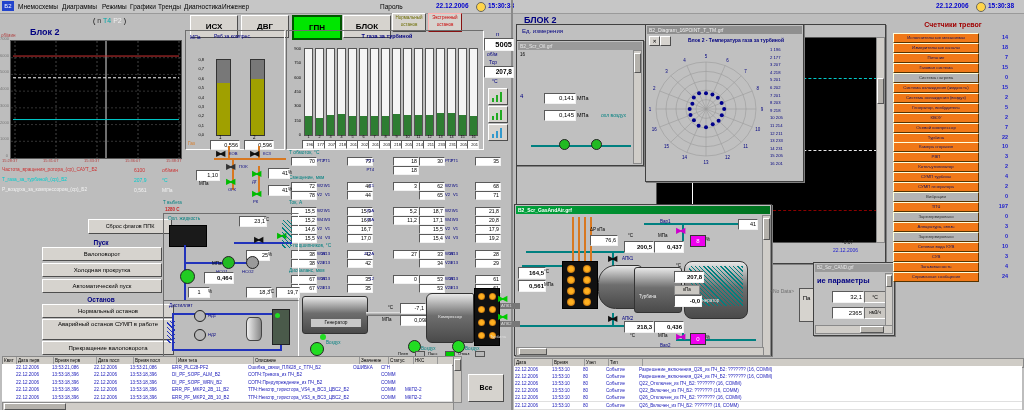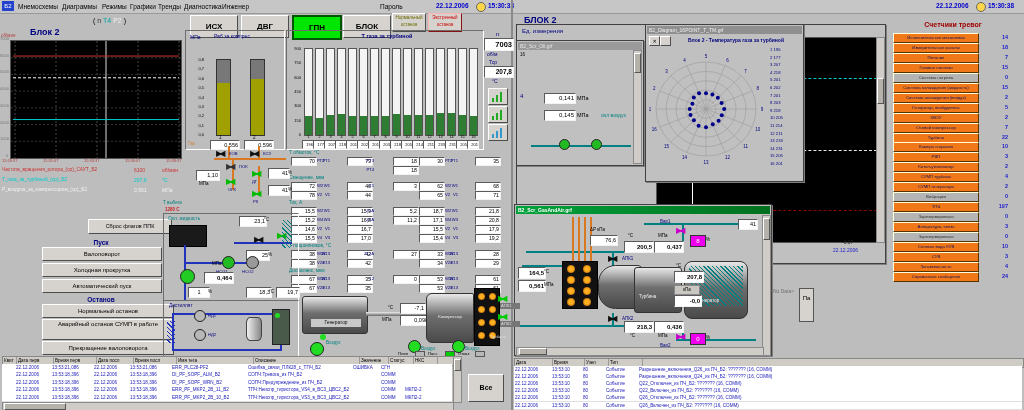--- a/index.html
+++ b/index.html
@@ -248,20 +248,34 @@
     <div class="scroll" style="left:247px;top:10px;width:7px;height:139px">
         <div class="thumb" style="left:0;top:2px;width:5px;height:20px"></div>
       </div>
     <div class="scroll" style="left:1px;top:142px;width:246px;height:7px">
         <div class="thumb" style="left:2px;top:0;width:26px;height:5px"></div>
       </div>
   </div>
 
   <div class="a" style="left:799px;top:288px;width:13px;height:26px;background:#d6d3ce;border:1px solid #555;font-size:6px;padding-top:6px;text-align:center">Па</div>
   <div class="a" style="left:770px;top:288px;font-size:5px;color:#6f6f6f">&lt;No Data&gt;</div>
+  <div class="a win" style="left:813px;top:262px;width:80px;height:72px">
+    <div class="tbar" style="background:#9a9a9a;color:#e8e8e8;font-size:4.5px">B2_Scr_CAND.grf</div>
+    <div class="a nav" style="left:3px;top:13px;font-size:7.5px;font-weight:bold">ие параметры</div>
+    <div class="vb" style="left:18px;top:28px;width:28px;height:10px;font-size:6px;line-height:10px">32,1</div>
+    <div class="a sunken ctr" style="left:50px;top:28px;width:20px;height:10px;font-size:5px;line-height:10px;background:#cac7c2">°C</div>
+    <div class="vb" style="left:18px;top:44px;width:28px;height:10px;font-size:6px;line-height:10px">2365</div>
+    <div class="a sunken ctr" style="left:50px;top:44px;width:20px;height:10px;font-size:4.5px;line-height:10px;background:#cac7c2">нм3/ч</div>
+    <div class="scroll" style="left:71px;top:10px;width:6px;height:52px">
+        <div class="thumb" style="left:0;top:1px;width:4px;height:10px"></div>
+      </div>
+    <div class="scroll" style="left:1px;top:62px;width:76px;height:7px">
+        <div class="thumb" style="left:44px;top:0;width:22px;height:5px"></div>
+      </div>
+  </div>
 
   <div class="a ctr" style="left:898px;top:21px;width:110px;font-size:7px;font-weight:bold;color:#a00000">Счетчики тревог</div>
   <div id="alarms">
       <div class="a ctr" style="left: 893px; top: 33px; width: 84px; height: 8px; font-size: 4.3px; line-height: 8px; overflow: hidden; white-space: nowrap; border-width: 1px; border-style: solid; border-image: initial; border-color: rgb(255, 255, 221) rgb(85, 51, 0) rgb(85, 51, 0) rgb(255, 255, 221); background: rgb(240, 120, 24); color: rgb(16, 16, 96);">Исполнительные механизмы</div>
       <div class="a" style="left: 982px; top: 34px; width: 26px; height: 7px; font-size: 5.5px; font-weight: bold; color: rgb(34, 34, 204); text-align: right;">14</div>
       <div class="a ctr" style="left: 893px; top: 42.95px; width: 84px; height: 8px; font-size: 4.3px; line-height: 8px; overflow: hidden; white-space: nowrap; border-width: 1px; border-style: solid; border-image: initial; border-color: rgb(255, 255, 221) rgb(85, 51, 0) rgb(85, 51, 0) rgb(255, 255, 221); background: rgb(240, 120, 24); color: rgb(16, 16, 96);">Измерительные каналы</div>
       <div class="a" style="left: 982px; top: 43.95px; width: 26px; height: 7px; font-size: 5.5px; font-weight: bold; color: rgb(34, 34, 204); text-align: right;">18</div>
       <div class="a ctr" style="left: 893px; top: 52.9px; width: 84px; height: 8px; font-size: 4.3px; line-height: 8px; overflow: hidden; white-space: nowrap; border-width: 1px; border-style: solid; border-image: initial; border-color: rgb(255, 255, 221) rgb(85, 51, 0) rgb(85, 51, 0) rgb(255, 255, 221); background: rgb(240, 120, 24); color: rgb(16, 16, 96);">Питание</div>
       <div class="a" style="left: 982px; top: 53.9px; width: 26px; height: 7px; font-size: 5.5px; font-weight: bold; color: rgb(34, 34, 204); text-align: right;">7</div>
       <div class="a ctr" style="left: 893px; top: 62.85px; width: 84px; height: 8px; font-size: 4.3px; line-height: 8px; overflow: hidden; white-space: nowrap; border-width: 1px; border-style: solid; border-image: initial; border-color: rgb(255, 255, 221) rgb(85, 51, 0) rgb(85, 51, 0) rgb(255, 255, 221); background: rgb(240, 120, 24); color: rgb(16, 16, 96);">Газовая система</div>
@@ -466,21 +480,21 @@
         </div>
         <div class="a" style="left: 171px; top: 104px; width: 9px; height: 5px; font-size: 3.8px; text-align: center;">15</div>
         <div class="a vb" style="left: 169px; top: 109px; width: 10px; height: 7px; font-size: 4px; line-height: 7px; padding: 0px;">205</div>
         <div class="a" style="left: 182px; top: 17px; width: 7px; height: 86px; background: rgb(244, 244, 244); border: 1px solid rgb(85, 85, 85);">
           <div class="a" style="left: 0px; bottom: 0px; width: 7px; height: 19px; position: absolute; background: rgb(46, 125, 50);"></div>
         </div>
         <div class="a" style="left: 182px; top: 104px; width: 9px; height: 5px; font-size: 3.8px; text-align: center;">16</div>
         <div class="a vb" style="left: 180px; top: 109px; width: 10px; height: 7px; font-size: 4px; line-height: 7px; padding: 0px;">201</div>
       </div>
       <div class="a" style="left: 496px; top: 31px; width: 10px; height: 7px; font-size: 6px; color: rgb(0, 0, 128);">n</div>
-      <div class="a vb" style="left: 484px; top: 38px; width: 26px; height: 11px; font-size: 7.5px; font-weight: bold; line-height: 11px;">7003</div>
+      <div class="a vb" style="left: 484px; top: 38px; width: 26px; height: 11px; font-size: 7.5px; font-weight: bold; line-height: 11px;">5005</div>
       <div class="a" style="left: 487px; top: 51px; width: 22px; height: 6px; font-size: 5px; color: rgb(0, 0, 128);">об/м</div>
       <div class="a" style="left: 489px; top: 59px; width: 18px; height: 6px; font-size: 5px; color: rgb(0, 0, 128);">Тср</div>
       <div class="a vb" style="left: 484px; top: 66px; width: 26px; height: 10px; font-size: 6.5px; font-weight: bold; line-height: 10px;">207,8</div>
       <div class="a" style="left: 492px; top: 78px; width: 14px; height: 6px; font-size: 5px; color: rgb(0, 0, 128);">°C</div>
       <div class="a raised" style="left: 488px; top: 88px; width: 18px; height: 15px;">
         <div class="a" style="position: absolute; left: 3px; bottom: 2px; width: 2px; height: 4px; background: rgb(34, 170, 34);"></div>
         <div class="a" style="position: absolute; left: 7px; bottom: 2px; width: 2px; height: 7px; background: rgb(34, 170, 34);"></div>
         <div class="a" style="position: absolute; left: 11px; bottom: 2px; width: 2px; height: 10px; background: rgb(34, 170, 34);"></div>
       </div>
       <div class="a raised" style="left: 488px; top: 106px; width: 18px; height: 15px;">

